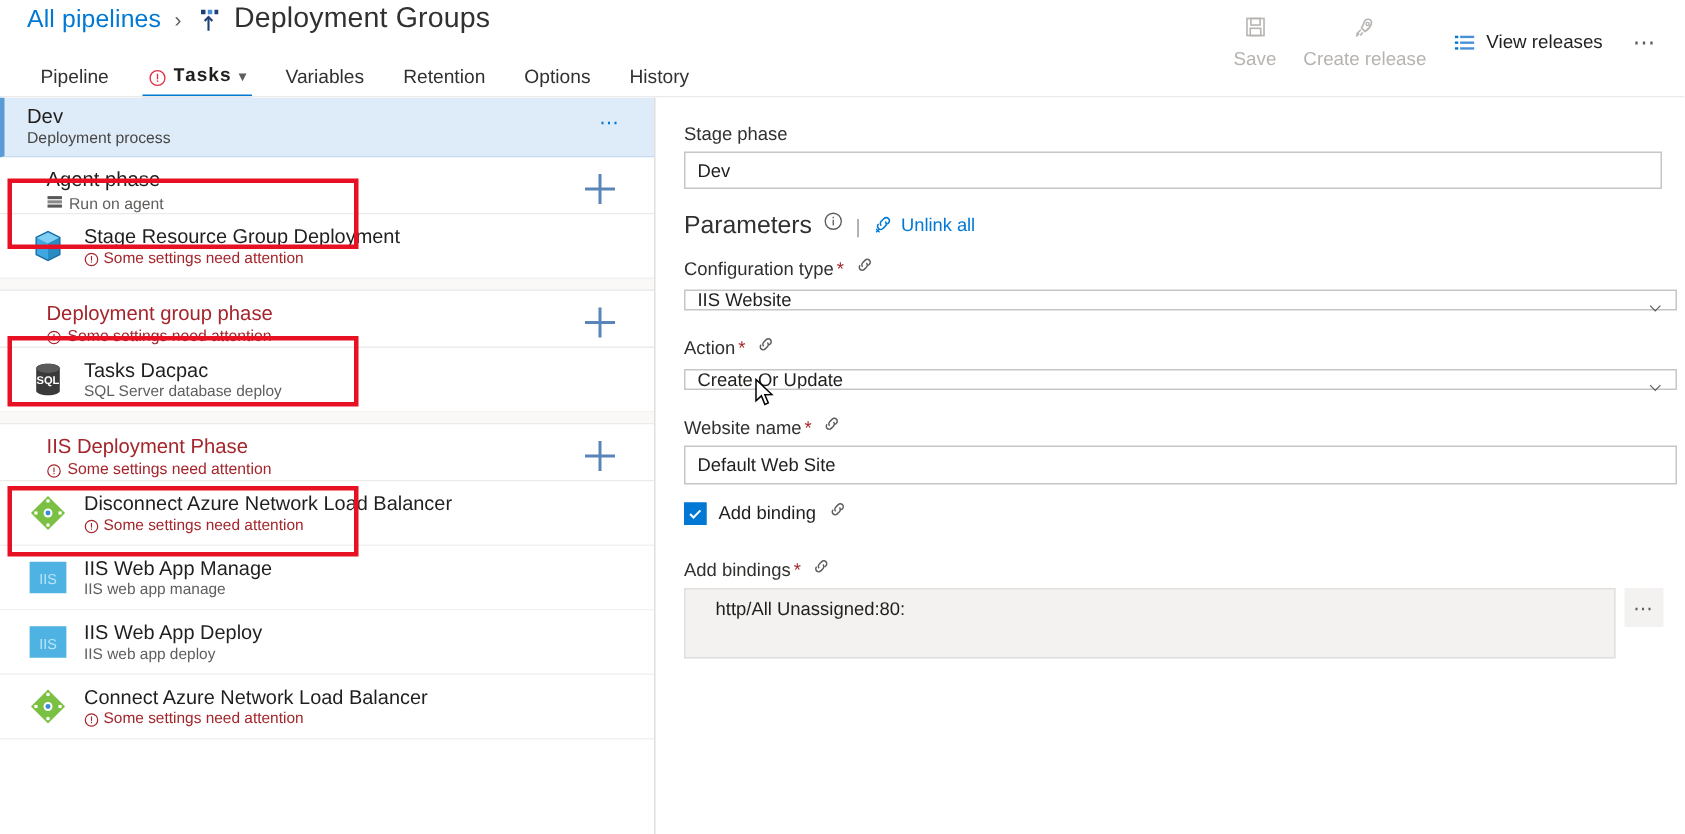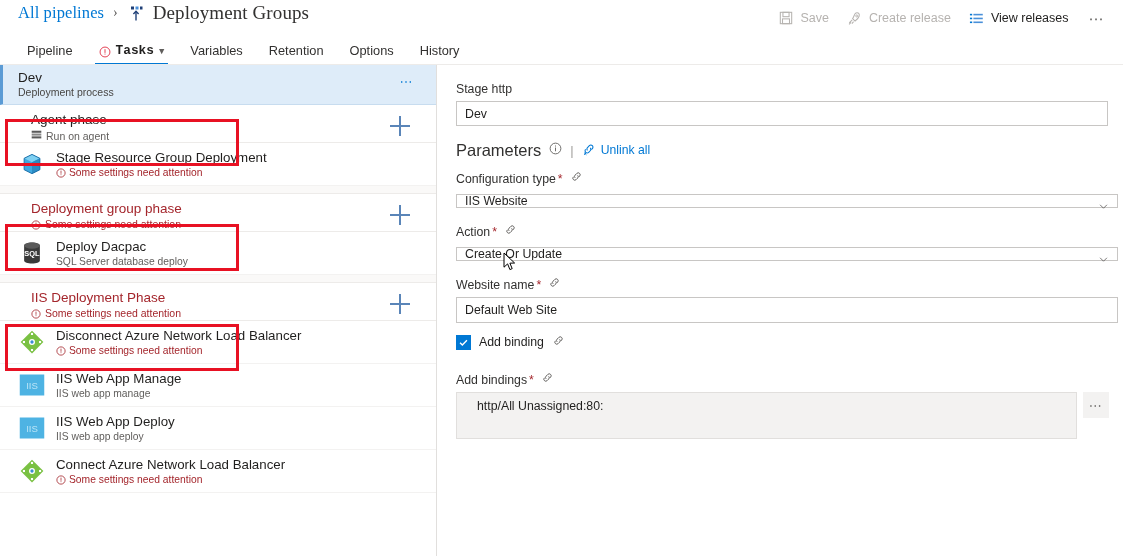--- a/index.html
+++ b/index.html
@@ -13,41 +13,41 @@
     -webkit-font-smoothing: antialiased;
   }
   .page { position: relative; width: 1123px; height: 556px; }
 
   
   .topbar {
     position: absolute; left: 0; top: 0; width: 1123px; height: 36px;
   }
   .breadcrumb {
     position: absolute; left: 18px; top: 2px;
-    display: flex; align-items: center; gap: 8px; font-family: Liberation Serif, serif;
+    display: flex; align-items: center; gap: 8px;
   }
   .bc-link {
     font-size: 16.5px; color: #0078d4; cursor: pointer; letter-spacing: .1px;
   }
   .bc-sep { font-size: 14px; color: #605e5c; padding: 0 1px; }
   .bc-icon { display: inline-block; width: 18px; height: 18px; position: relative; top: 1px; }
   .bc-current {
     font-size: 19px; color: #323130; letter-spacing: .1px;
   }
 
   .top-actions {
     position: absolute; right: 8px; top: 6px;
     display: flex; align-items: center; gap: 2px;
   }
   .tb-btn {
     display: flex; align-items: center; gap: 6px;
     padding: 4px 8px; font-size: 12.5px; color: #201f1e;
     background: transparent; border: none; cursor: pointer; white-space: nowrap;
   }
-  .tb-btn.disabled { color: #b6b3b0; cursor: default; }
+  .tb-btn.disabled { color: #b6b3b0; cursor: default; flex-direction: column; }
   .tb-btn .ico { display: inline-flex; width: 16px; height: 16px; align-items:center; justify-content:center; }
   .tb-ellipsis {
     padding: 2px 10px; font-size: 15px; color: #605e5c; cursor: pointer;
     letter-spacing: 1.5px; line-height: 1;
   }
 
   
   .tabs {
     position: absolute; left: 14px; top: 38px; height: 27px;
     display: flex; align-items: flex-end; gap: 0;
@@ -343,21 +343,21 @@
 
     <div class="task-row">
       <span class="ticon">
         <svg width="28" height="28" viewBox="0 0 32 32">
           <path d="M7 7.5 C7 5.5 11 4 16 4 C21 4 25 5.5 25 7.5 L25 24.5 C25 26.5 21 28 16 28 C11 28 7 26.5 7 24.5 Z" fill="#3a3a3a"></path>
           <ellipse cx="16" cy="7.5" rx="9" ry="3.5" fill="#5a5a5a"></ellipse>
           <text x="16" y="19.5" font-family="Liberation Sans, sans-serif" font-size="8.5" font-weight="bold" fill="#ffffff" text-anchor="middle">SQL</text>
         </svg>
       </span>
       <span class="tt">
-        <span class="title">Deploy Dacpac</span>
+        <span class="title">Tasks Dacpac</span>
         <span class="sub">SQL Server database deploy</span>
       </span>
     </div>
 
     <div class="phase-gap"></div>
 
     <div class="phase-row">
       <div class="title warn-title">IIS Deployment Phase</div>
       <div class="sub warn-sub">
         <span class="warn-circle">
@@ -450,21 +450,21 @@
           <span>Some settings need attention</span>
         </span>
       </span>
     </div>
 
   </div>
 
   <div class="right">
 
     <div class="field-label">
-      <span>Stage http</span>
+      <span>Stage phase</span>
     </div>
     <input class="txt-input" type="text" value="Dev" style="">
 
     <div class="params-head">
       <span class="params-title">Parameters</span>
       <span>
         <svg width="13" height="13" viewBox="0 0 16 16">
           <circle cx="8" cy="8" r="6.6" fill="none" stroke="#605e5c" stroke-width="1.1"></circle>
           <rect x="7.45" y="6.8" width="1.1" height="4.6" fill="#605e5c"></rect>
           <rect x="7.45" y="4.3" width="1.1" height="1.3" fill="#605e5c"></rect>

